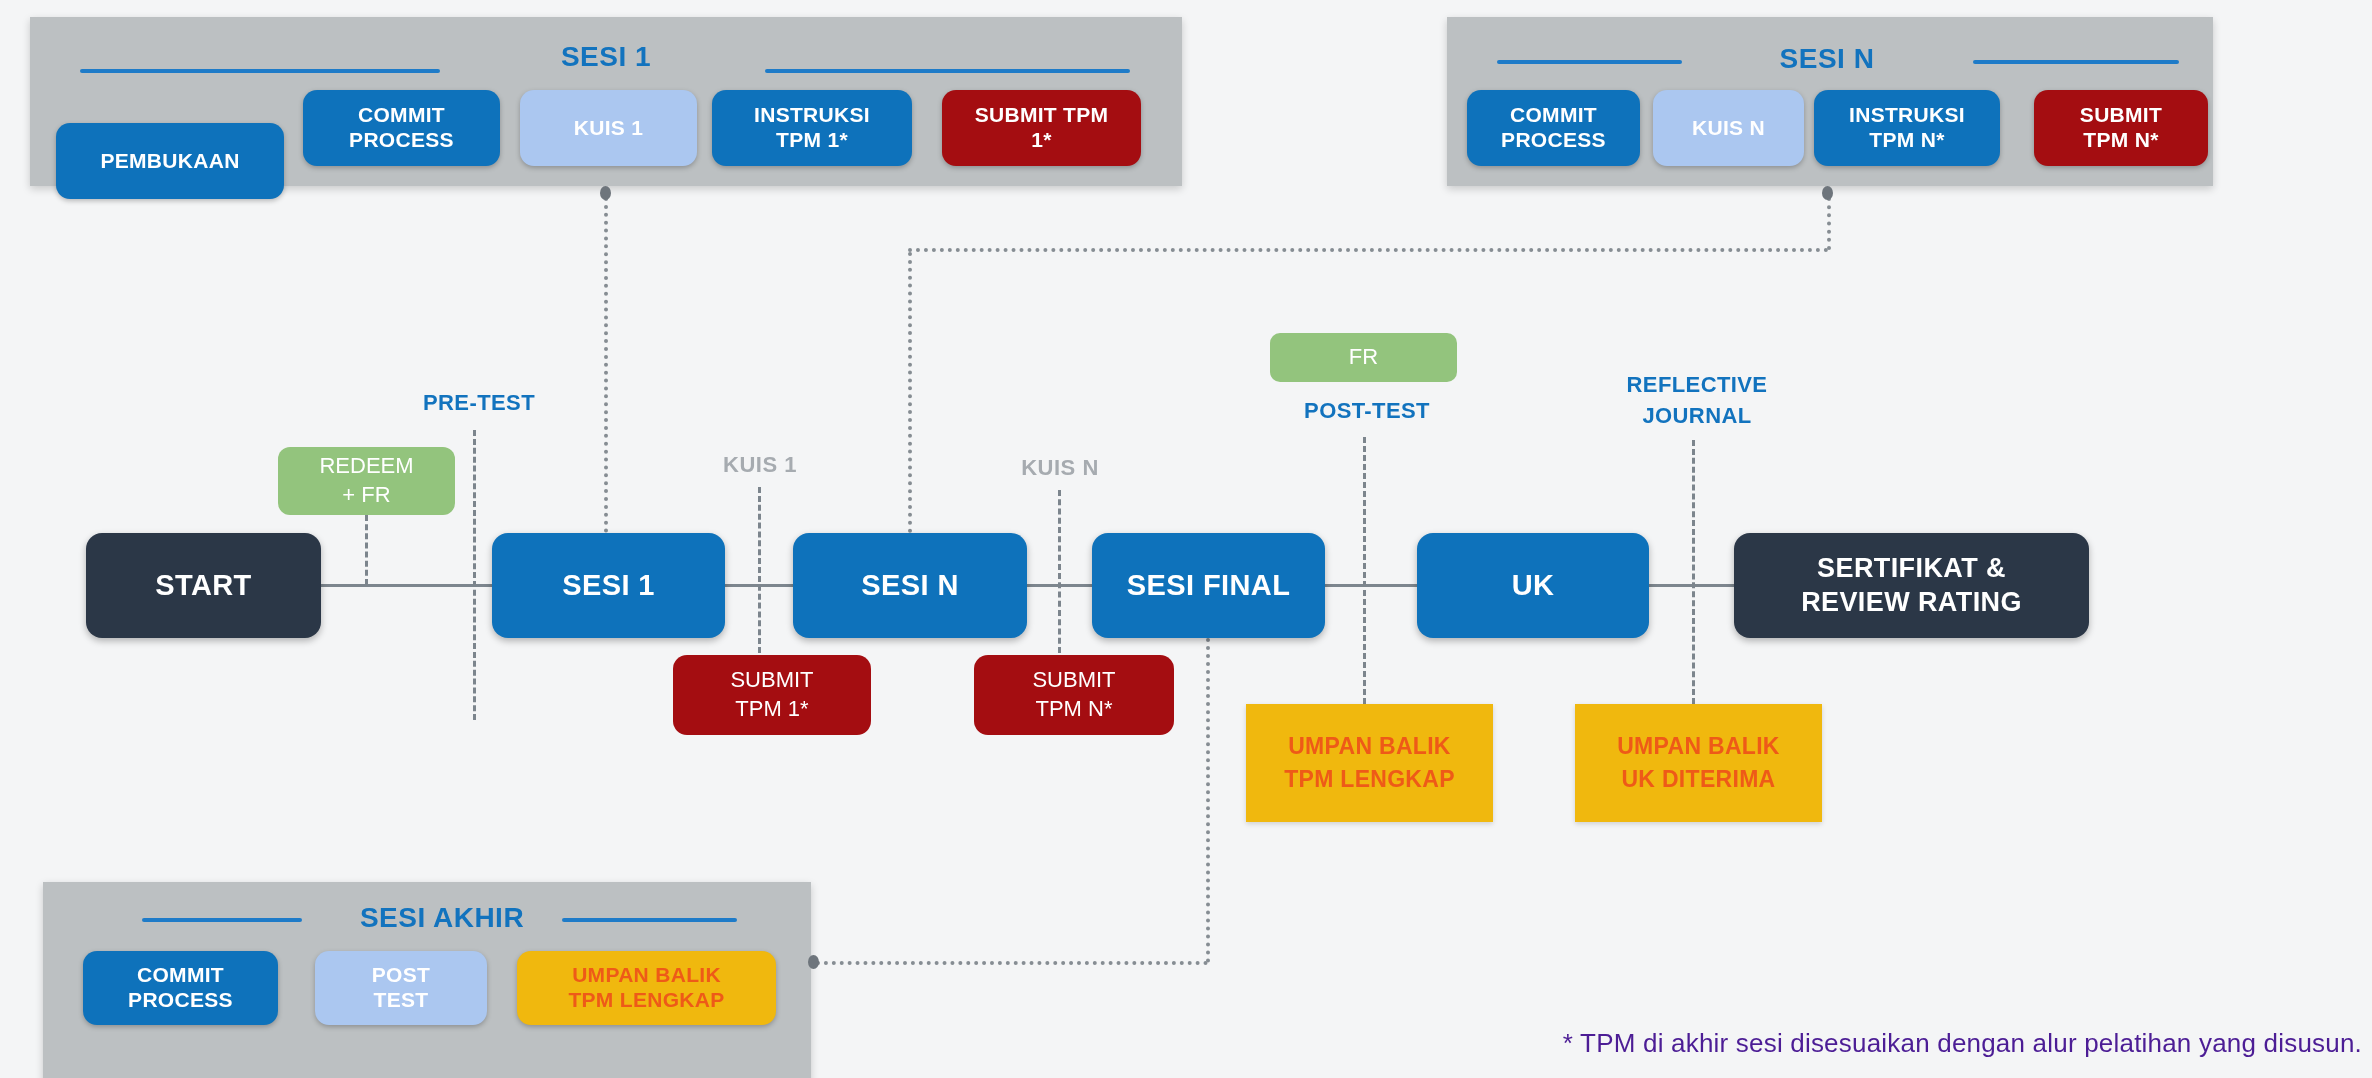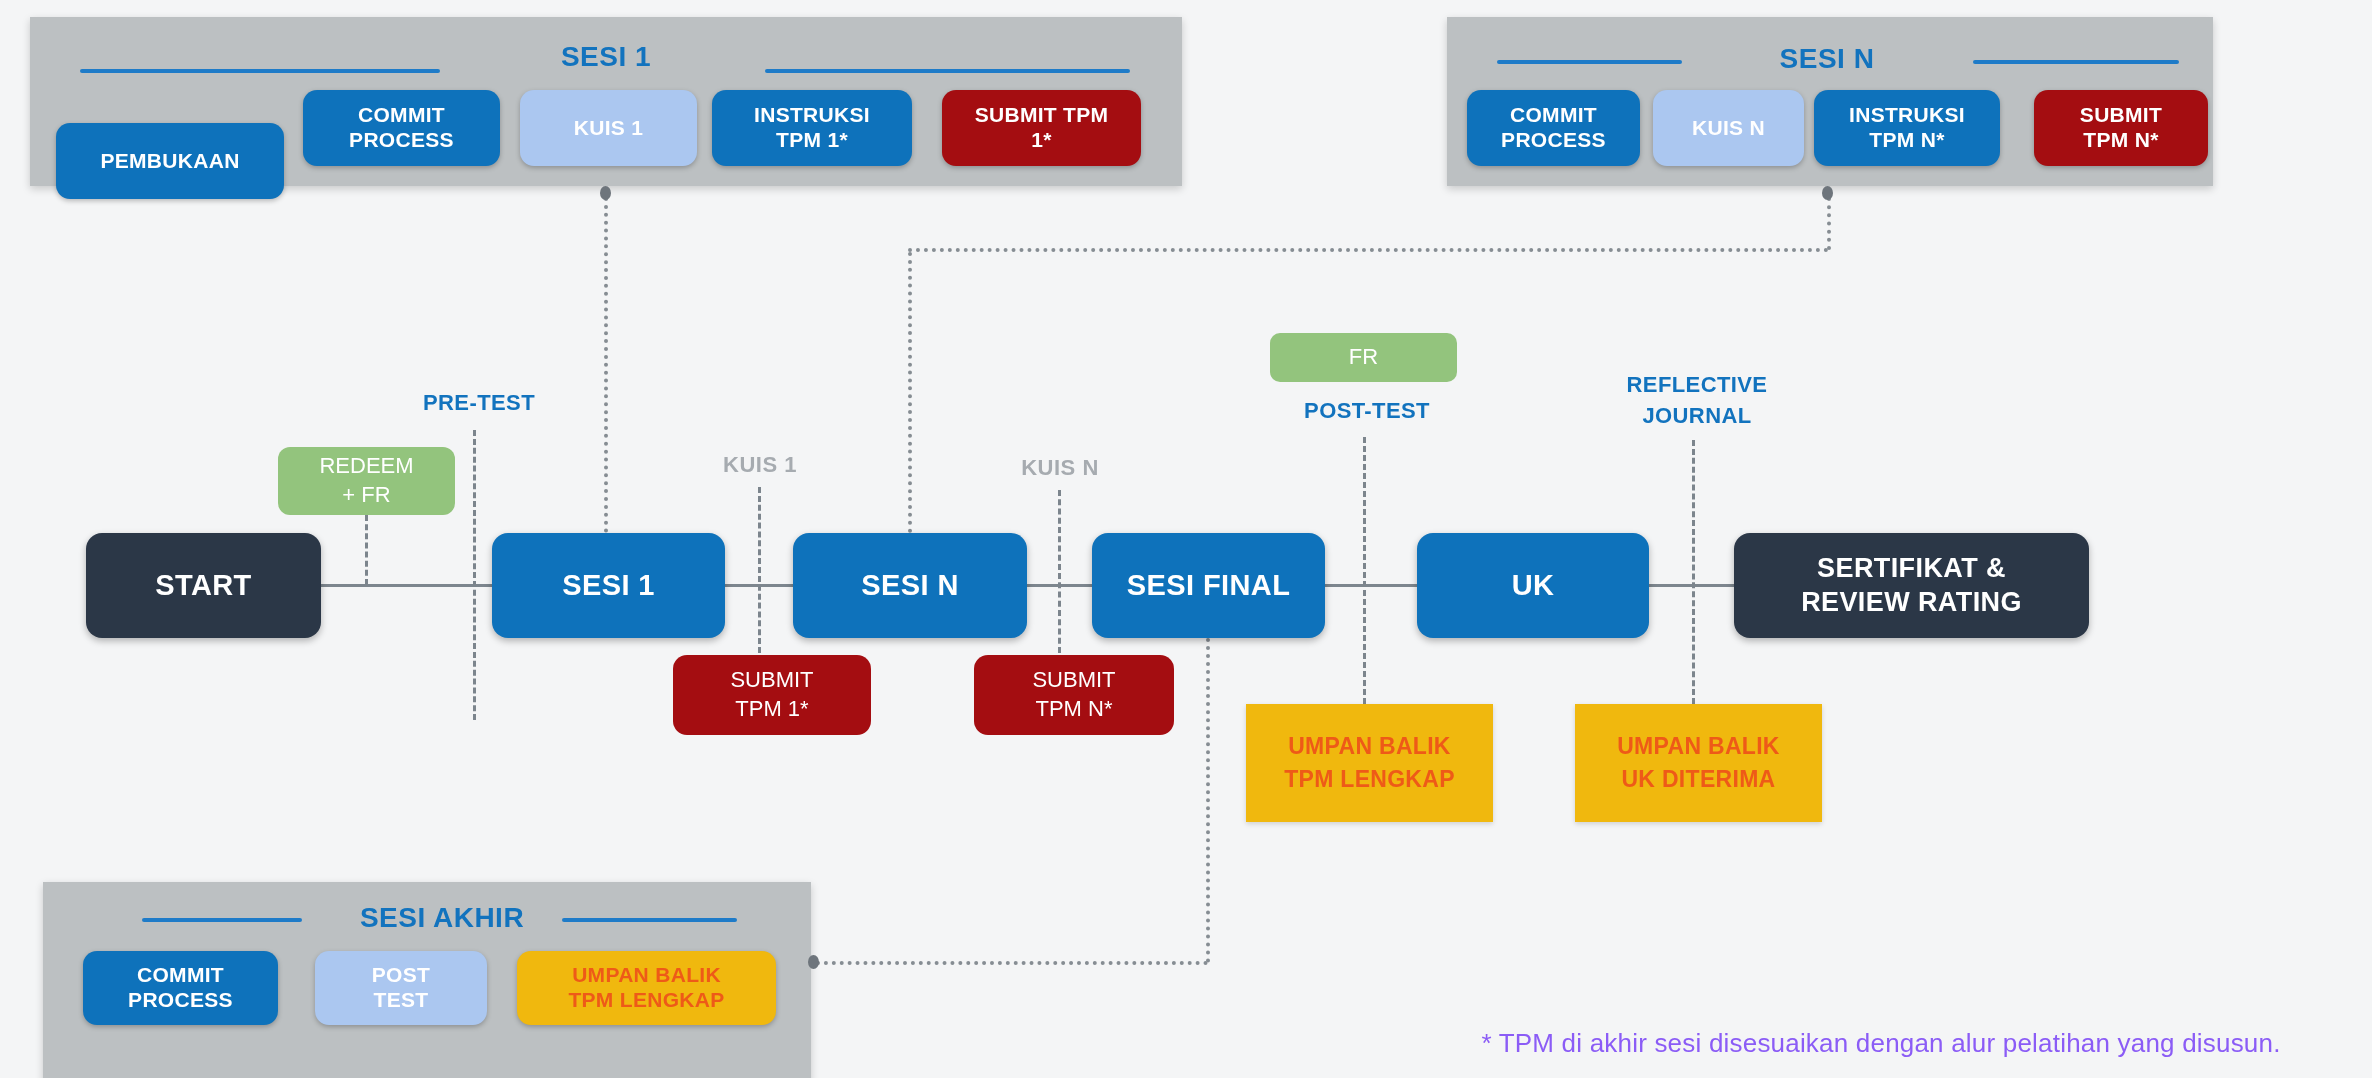--- a/index.html
+++ b/index.html
@@ -46,21 +46,21 @@
   .gbox{
     position:absolute;display:flex;align-items:center;justify-content:center;
     color:#fff;font-weight:normal;font-size:22px;text-align:center;line-height:1.3;z-index:3;
   }
   .ybox{
     position:absolute;display:flex;align-items:center;justify-content:center;
     background:#F0B80E;color:#EE5A18;font-weight:bold;font-size:23px;text-align:center;
     line-height:1.45;letter-spacing:0.3px;z-index:3;box-shadow:0 2px 5px rgba(0,0,0,0.15);
   }
   .footnote{
-    position:absolute;color:#8b5cf6;font-size:26px;text-align:center;letter-spacing:0.2px;z-index:3;
+    position:absolute;color:#4c1d95;font-size:26px;text-align:right;letter-spacing:0.2px;z-index:3;
   }
 </style>
 </head>
 <body>
 
 <div class="canvas">
 
   <div class="flowline" style="left:321px;top:584px;width:1413px;"></div>
 
   <div class="vdot" style="left:604px;top:197px;height:336px;"></div>

